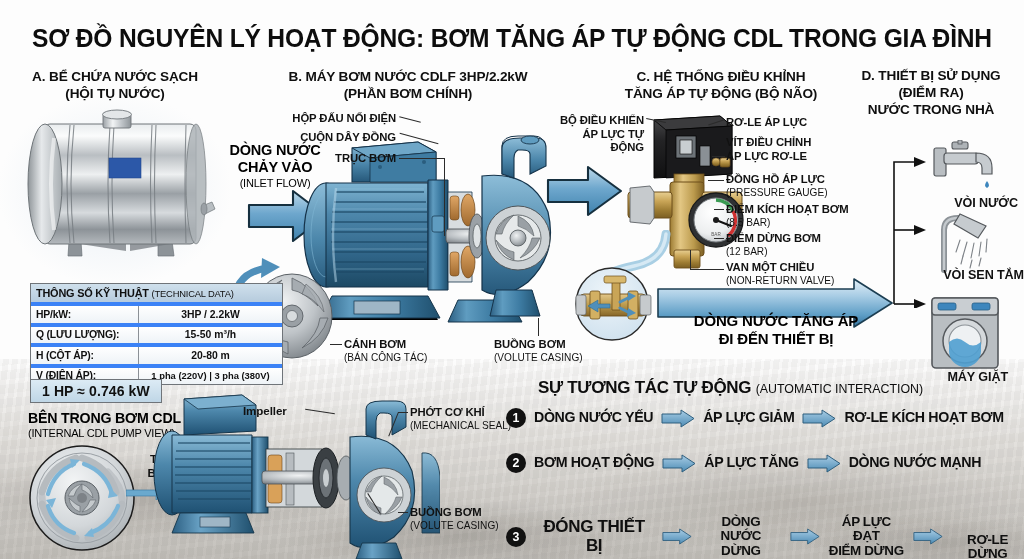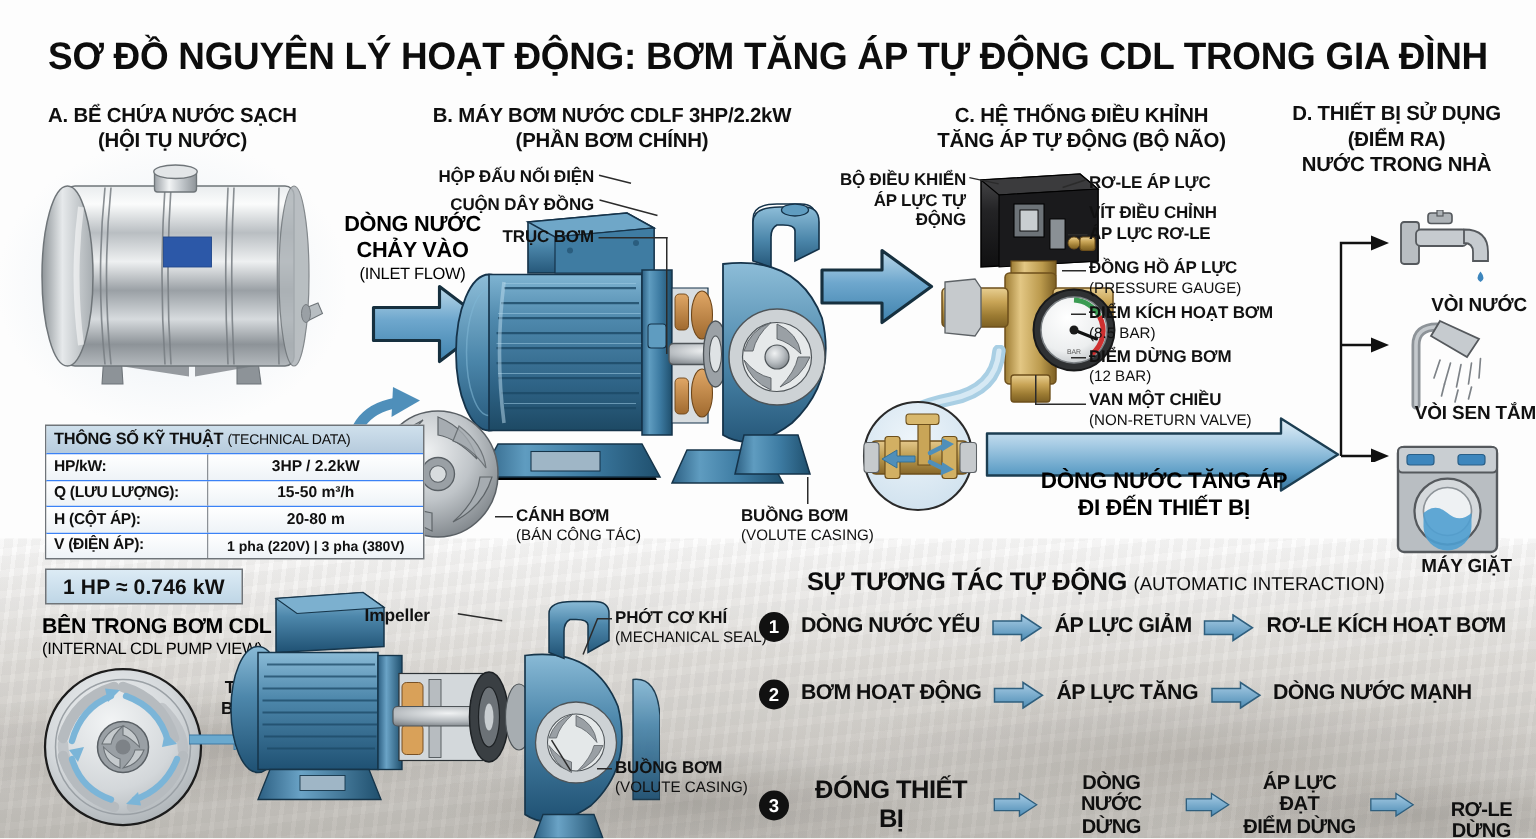--- a/index.html
+++ b/index.html
@@ -63,21 +63,21 @@
 
   
   .arrow { position:absolute; }
 
   
   #tech {
     position:absolute; left:30px; top:283px; width:253px;
     border:1px solid #6f7479; background:#fff;
     font-size:10.4px; color:#101010;
   }
-  #tech .row { display:flex; border-top:1px solid #3b82f6; }
+  #tech .row { display:flex; border-top:4px solid #3b82f6; }
   #tech .row:first-child { border-top:none; }
   #tech .hdr {
     background:linear-gradient(to bottom,#cfe0ec,#b6cbdd);
     font-weight:bold; font-size:10.9px; padding:3.2px 5px;
     letter-spacing:-.2px;
   }
   #tech .hdr .en { font-weight:normal; font-size:9.4px; }
   #tech .k { width:108px; padding:2.7px 5px; font-weight:bold;
              border-right:1px solid #8b9096; letter-spacing:-.2px;
              background:linear-gradient(to bottom,#ffffff,#eef3f7); }

